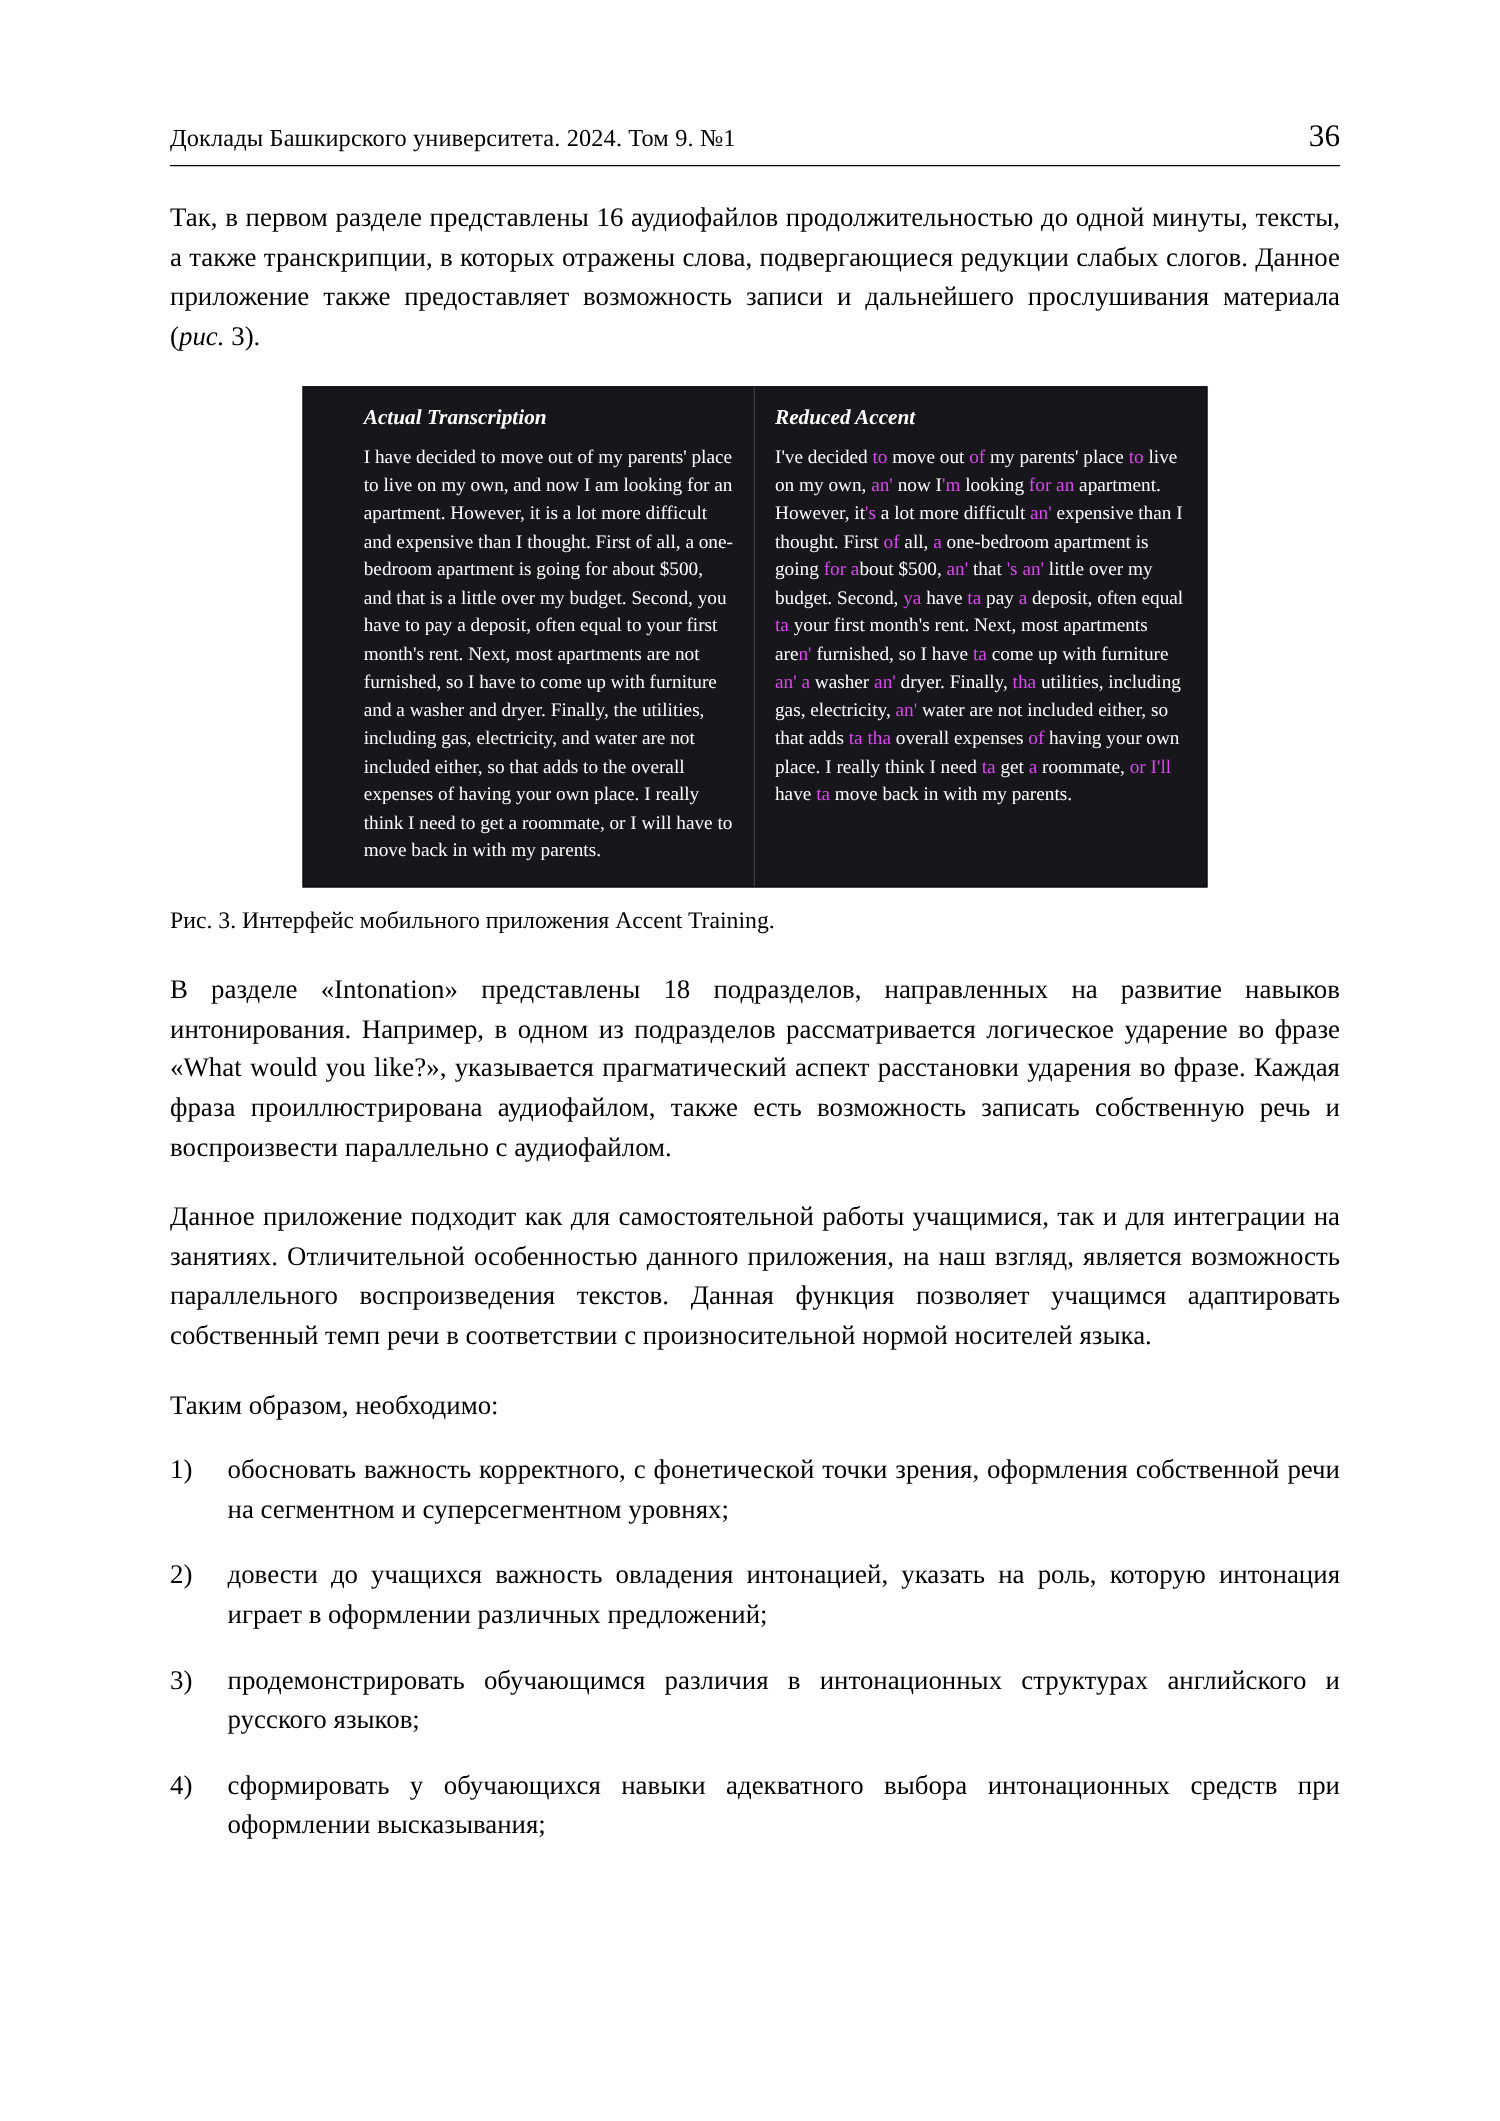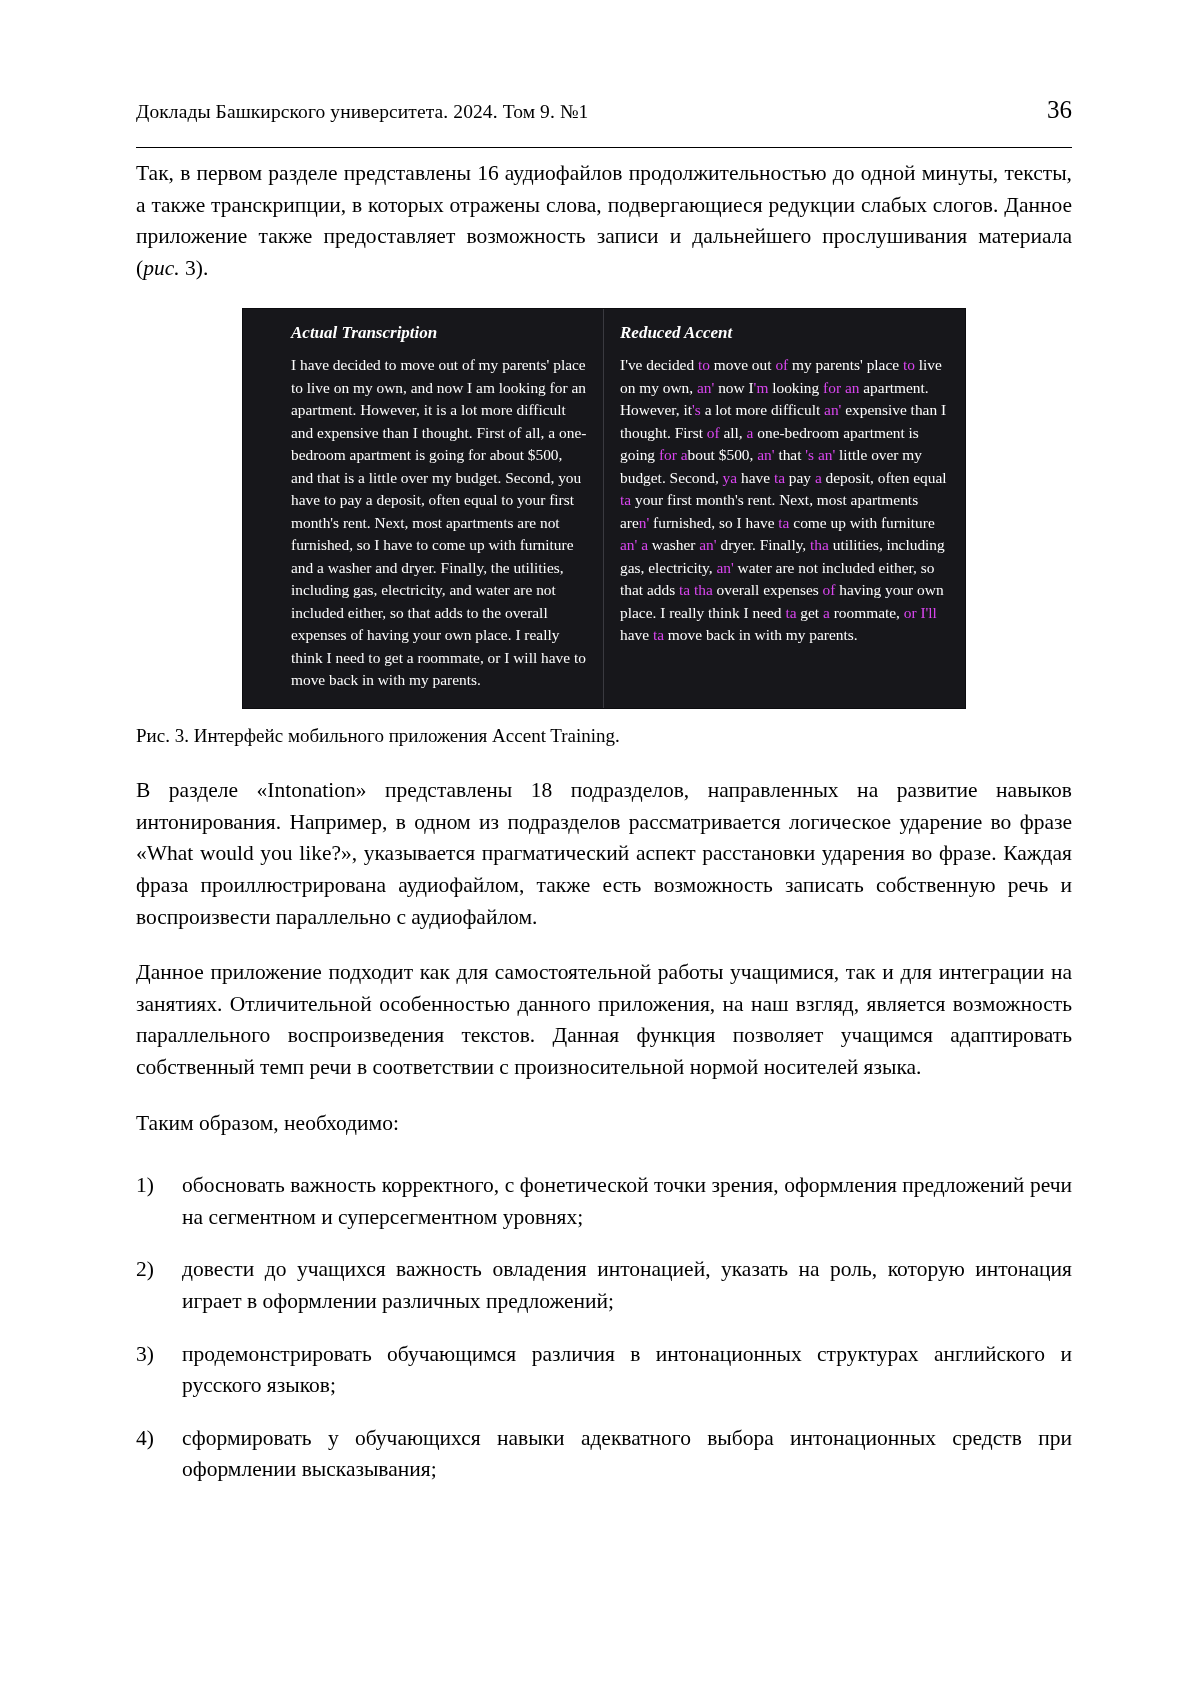--- a/index.html
+++ b/index.html
@@ -20,36 +20,36 @@
     width: 1200px;
     height: 1697px;
     box-sizing: border-box;
     padding: 96px 128px 0 136px;
   }
   .header {
     display: flex;
     align-items: baseline;
     justify-content: space-between;
     font-size: 19.5px;
-    padding-bottom: 23px;
+    padding-bottom: 8px;
     border-bottom: 1.3px solid #000;
-    margin-bottom: 10px;
+    margin-bottom: 26px;
   }
   .header-title { letter-spacing: 0.1px; }
   .header-page { font-size: 25px; }
 
   p.body-text {
     font-size: 21.5px;
     line-height: 1.47;
     text-align: justify;
     margin: 0 0 24px 0;
     text-indent: 0;
     hyphens: manual;
   }
-  p.body-text.tight { margin-bottom: 31px; }
+  p.body-text.tight { margin-bottom: 20px; }
 
   .figure {
     margin: 6px 0 14px 0;
     display: flex;
     justify-content: center;
   }
   .fig-box {
     width: 722px;
     background: #17171b;
     border: 1px solid #0c0c0f;
@@ -136,21 +136,21 @@
 
   <p class="body-text">В разделе «Intonation» представлены 18 подразделов, направленных на развитие навыков интонирования. Например, в одном из подразделов рассматривается логическое ударение во фразе «What would you like?», указывается прагматический аспект расстановки ударения во фразе. Каждая фраза проиллюстрирована аудиофайлом, также есть возможность записать собственную речь и воспроизвести параллельно с аудиофайлом.</p>
 
   <p class="body-text">Данное приложение подходит как для самостоятельной работы учащимися, так и для интеграции на занятиях. Отличительной особенностью данного приложения, на наш взгляд, является возможность параллельного воспроизведения текстов. Данная функция позволяет учащимся адаптировать собственный темп речи в соответствии с произносительной нормой носителей языка.</p>
 
   <p class="body-text tight">Таким образом, необходимо:</p>
 
   <ol class="numlist" id="task-list">
       <li>
         <span class="marker">1)</span>
-        <span class="li-text">обосновать важность корректного, с фонетической точки зрения, оформления предложений речи на сегментном и суперсегментном уровнях;</span>
+        <span class="li-text">обосновать важность корректного, с фонетической точки зрения, оформления собственной речи на сегментном и суперсегментном уровнях;</span>
       </li>
       <li>
         <span class="marker">2)</span>
         <span class="li-text">довести до учащихся важность овладения интонацией, указать на роль, которую интонация играет в оформлении различных предложений;</span>
       </li>
       <li>
         <span class="marker">3)</span>
         <span class="li-text">продемонстрировать обучающимся различия в интонационных структурах английского и русского языков;</span>
       </li>
       <li>

